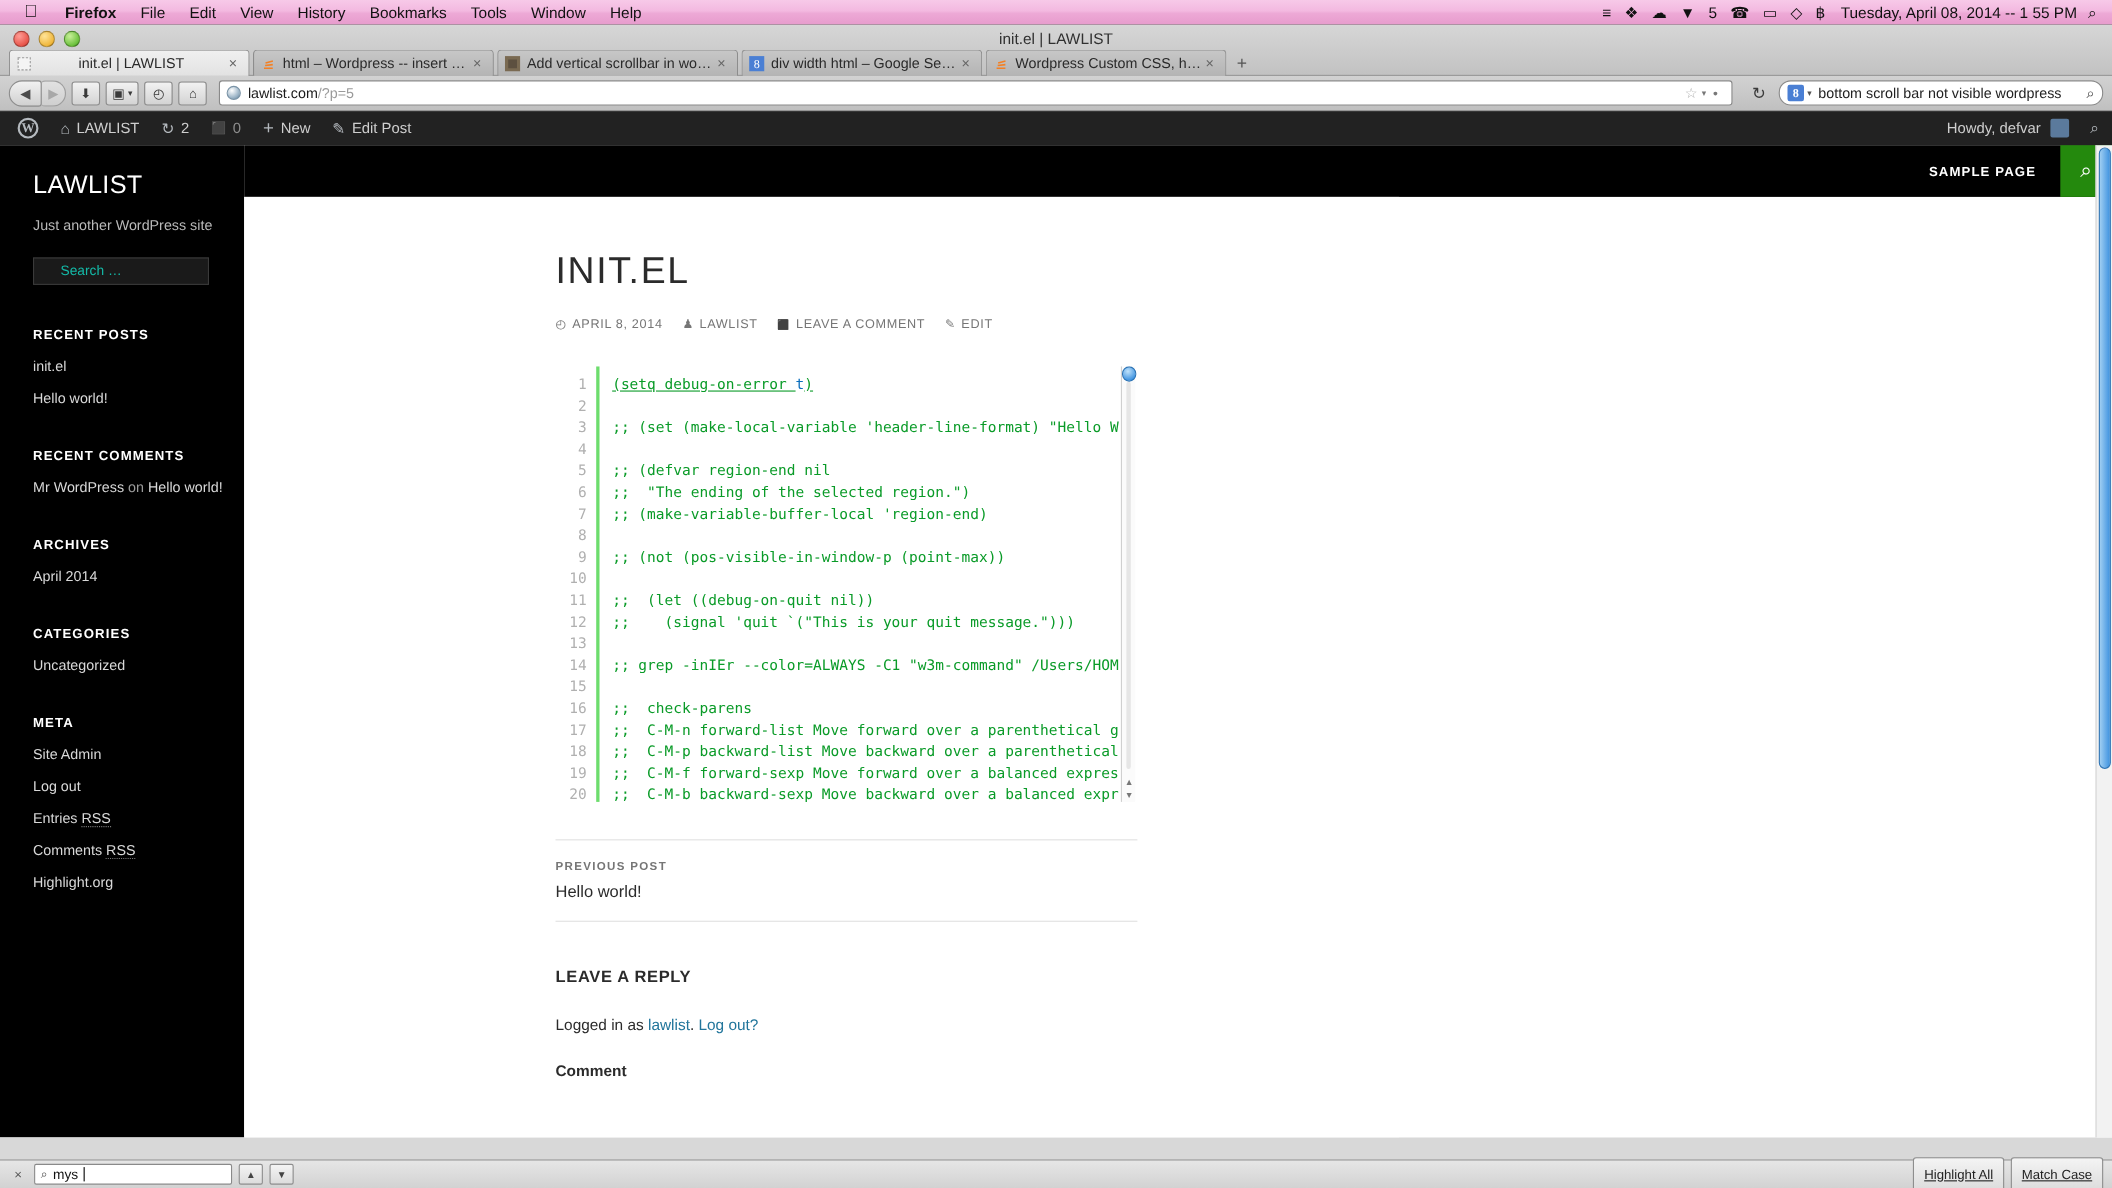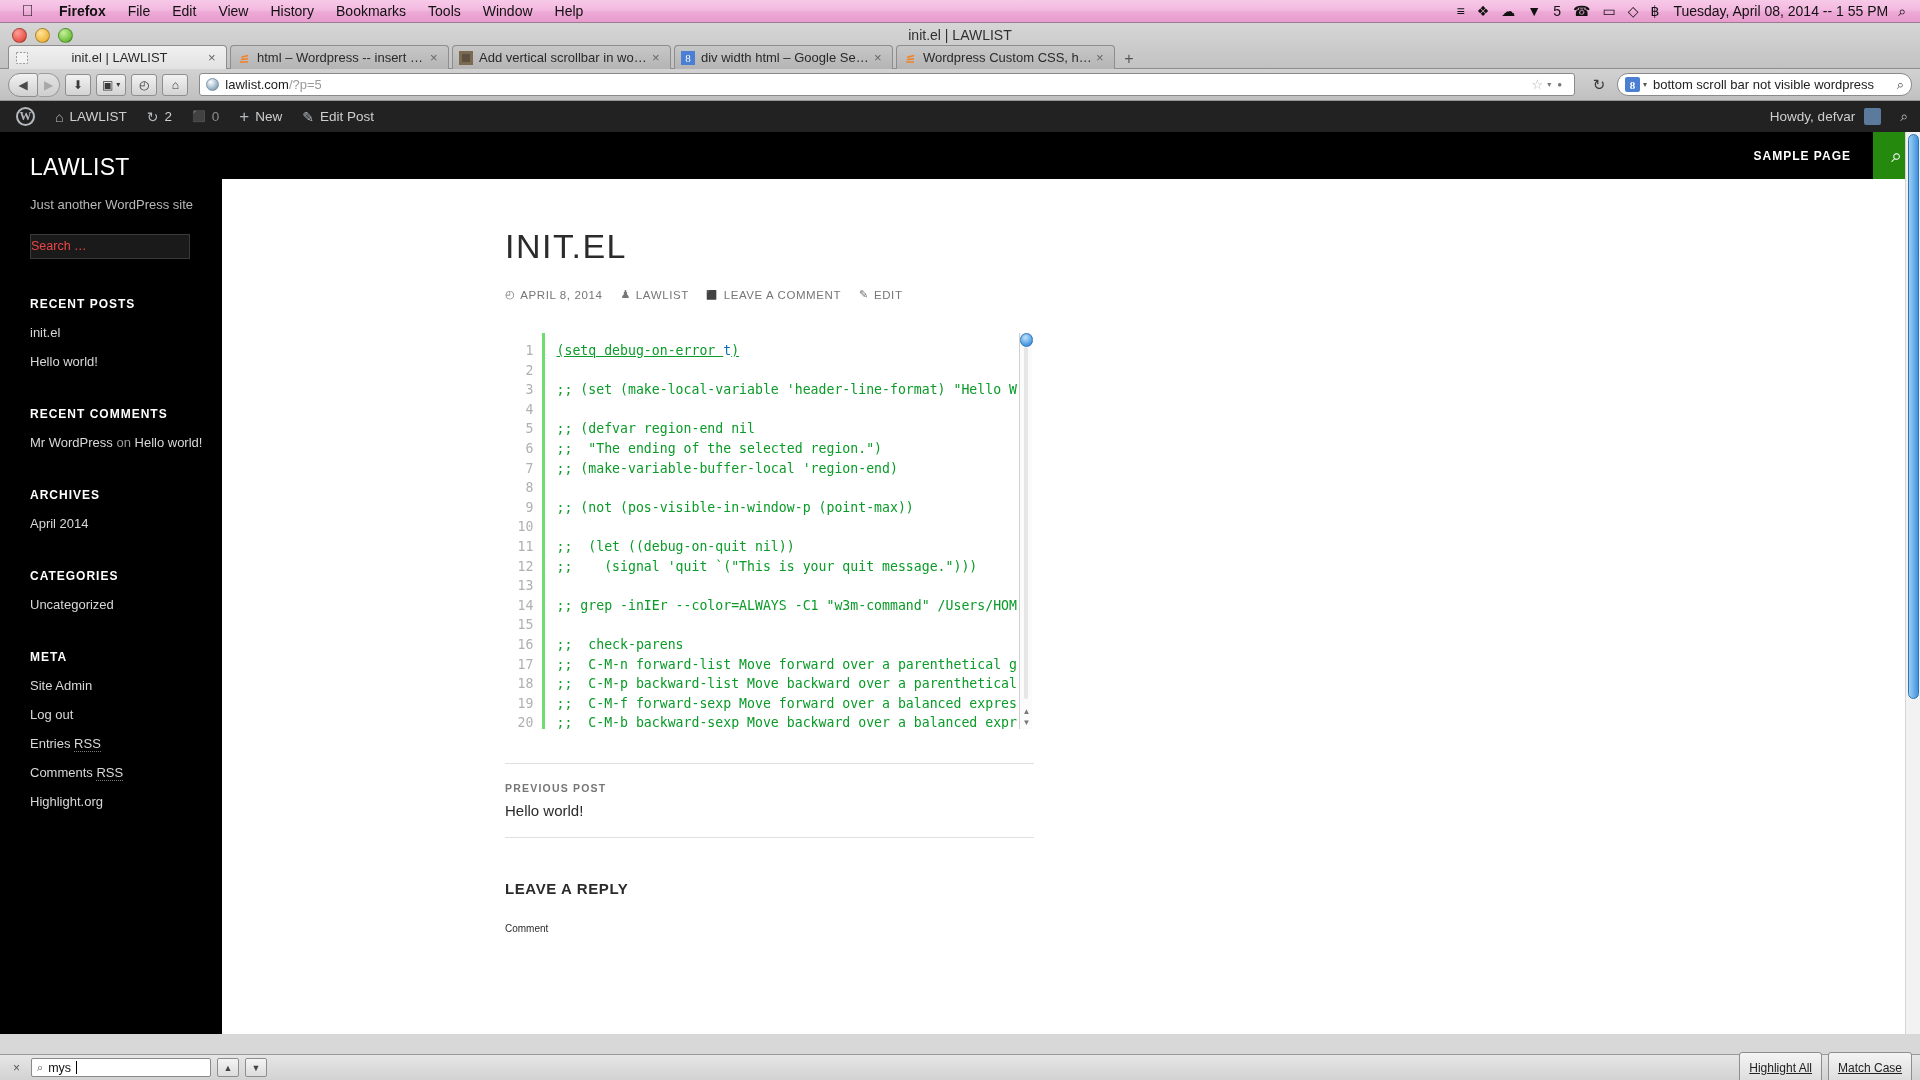--- a/index.html
+++ b/index.html
@@ -133,21 +133,21 @@
   
   #sitewrap{ position:relative; width:1920px; height:902px; background:#fff; }
   #sidebar{
     position:absolute; left:0; top:0; width:222px; height:902px; background:#000; color:#fff;
     padding:22px 0 0 30px;
   }
   #site-title{ font-size:23px; font-weight:normal; letter-spacing:.3px; margin-bottom:16px; color:#fff;}
   #site-desc{ font-size:13px; color:#b9b9b9; margin-bottom:22px;}
   #sb-search{
     width:160px; height:25px; background:#1a1a1a; border:1px solid #3a3a3a;
-    color:#ef4444; font-size:12.5px; padding:0 0; line-height:23px;
+    color:#14b8a6; font-size:12.5px; padding:0 24px; line-height:23px;
   }
   .sb-h{ font-size:12px; font-weight:bold; letter-spacing:1px; color:#fff; margin:38px 0 14px 0; text-transform:uppercase;}
   .sb-li{ font-size:13px; color:#d8d8d8; margin-bottom:14px; }
   .sb-li .muted{ color:#9b9b9b; }
   .abbr{ border-bottom:1px dotted #777; }
 
   #topbar{
     position:absolute; left:222px; top:0; right:0; height:47px; background:#000;
     display:flex; align-items:center; justify-content:flex-end;
   }
@@ -203,21 +203,21 @@
   #vscroll .arrD{ bottom:2px; }
 
   
   #postnav{ margin-left:283px; margin-top:34px; width:529px; }
   .nav-div{ border-top:1px solid #e0e0e0; }
   .nav-lbl{ font-size:10.5px; color:#767676; letter-spacing:1.2px; font-weight:bold; margin:18px 0 8px 0;}
   .nav-ttl{ font-size:15px; color:#2b2b2b; }
   #leave-reply{ margin-left:283px; margin-top:42px; font-size:15px; font-weight:bold; letter-spacing:.6px; color:#2b2b2b;}
   #logged-in{ margin-left:283px; margin-top:26px; font-size:14px; color:#2b2b2b;}
   #logged-in a{ color:#21759b; text-decoration:none; }
-  #comment-lbl{ margin-left:283px; margin-top:26px; font-size:10px; color:#2b2b2b;}
+  #comment-lbl{ margin-left:283px; margin-top:26px; font-size:14px; color:#2b2b2b;font-weight:bold;}
 
   
   #pagescroll{
     position:absolute; right:0; top:0; width:15px; height:933px; background:#f2f2f2; border-left:1px solid #d4d4d4;
   }
   #pagethumb{
     position:absolute; left:2px; top:2px; width:11px; height:565px; border-radius:6px;
     background:linear-gradient(to right,#9fcef2,#3f93e0); border:1px solid #2d74b5;
   }
 
@@ -529,20 +529,23 @@
         </div>
 
         <div id="postnav">
           <div class="nav-div"></div>
           <div class="nav-lbl">PREVIOUS POST</div>
           <div class="nav-ttl">Hello world!</div>
           <div class="nav-div" style="margin-top:18px"></div>
         </div>
 
         <div id="leave-reply">LEAVE A REPLY</div>
+        <div id="logged-in">
+          <span>Logged in as </span><a href="#">lawlist</a><span>. </span><a href="#">Log out?</a>
+        </div>
         <div id="comment-lbl">Comment</div>
       </div>
 
       <div id="pagescroll">
         <div id="pagethumb"></div>
       </div>
     </div>
   </div>
 
   <div id="findbar">

